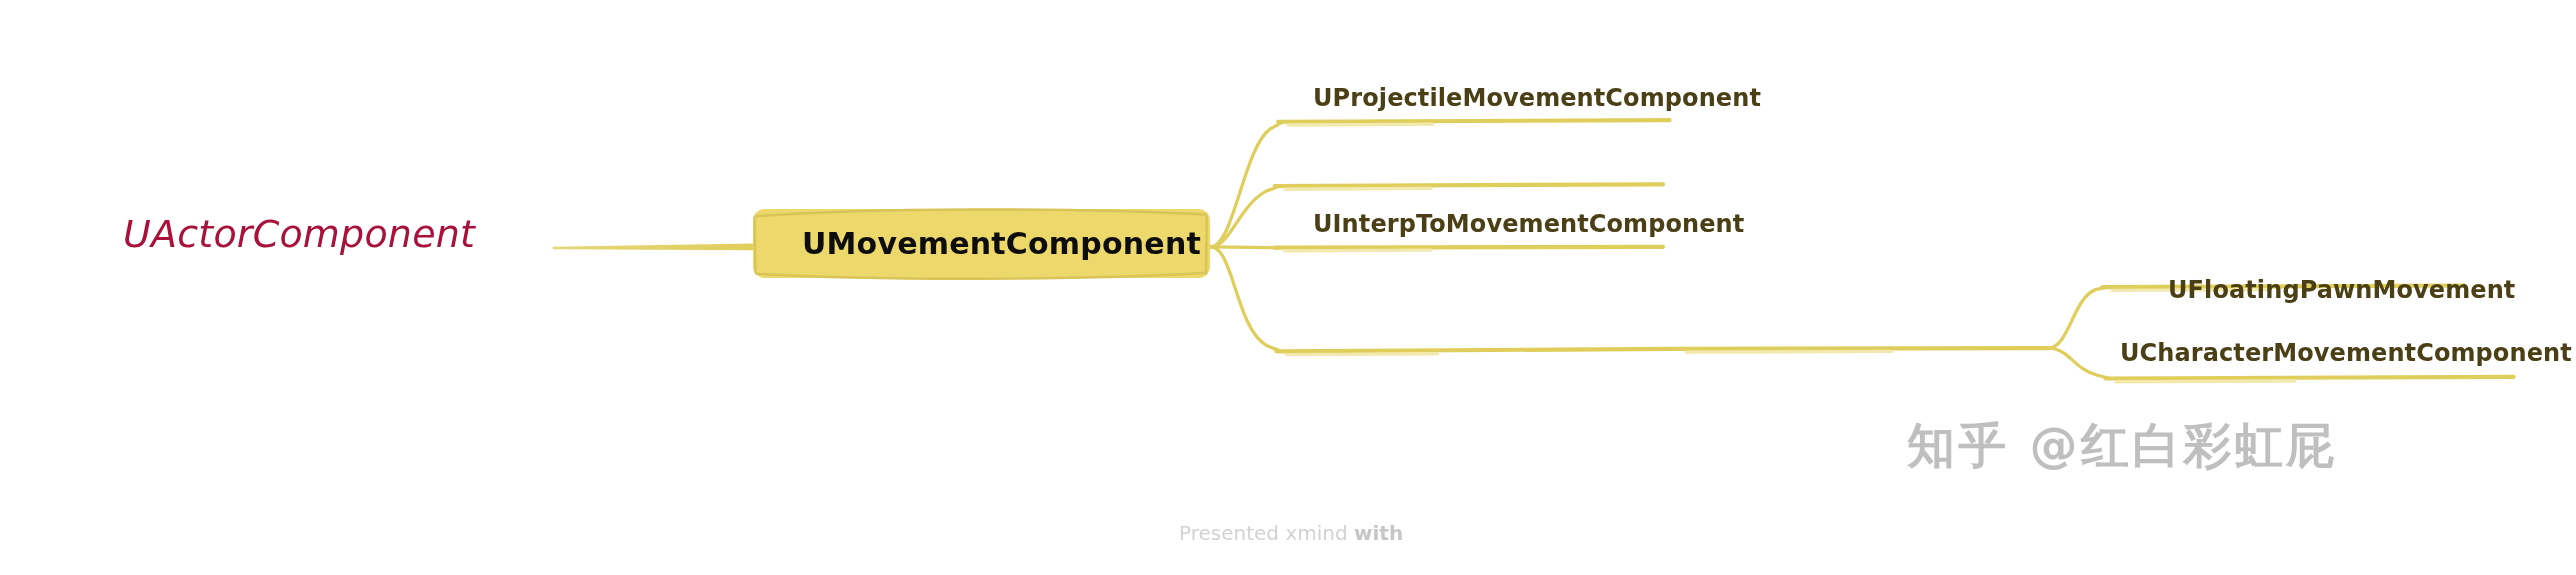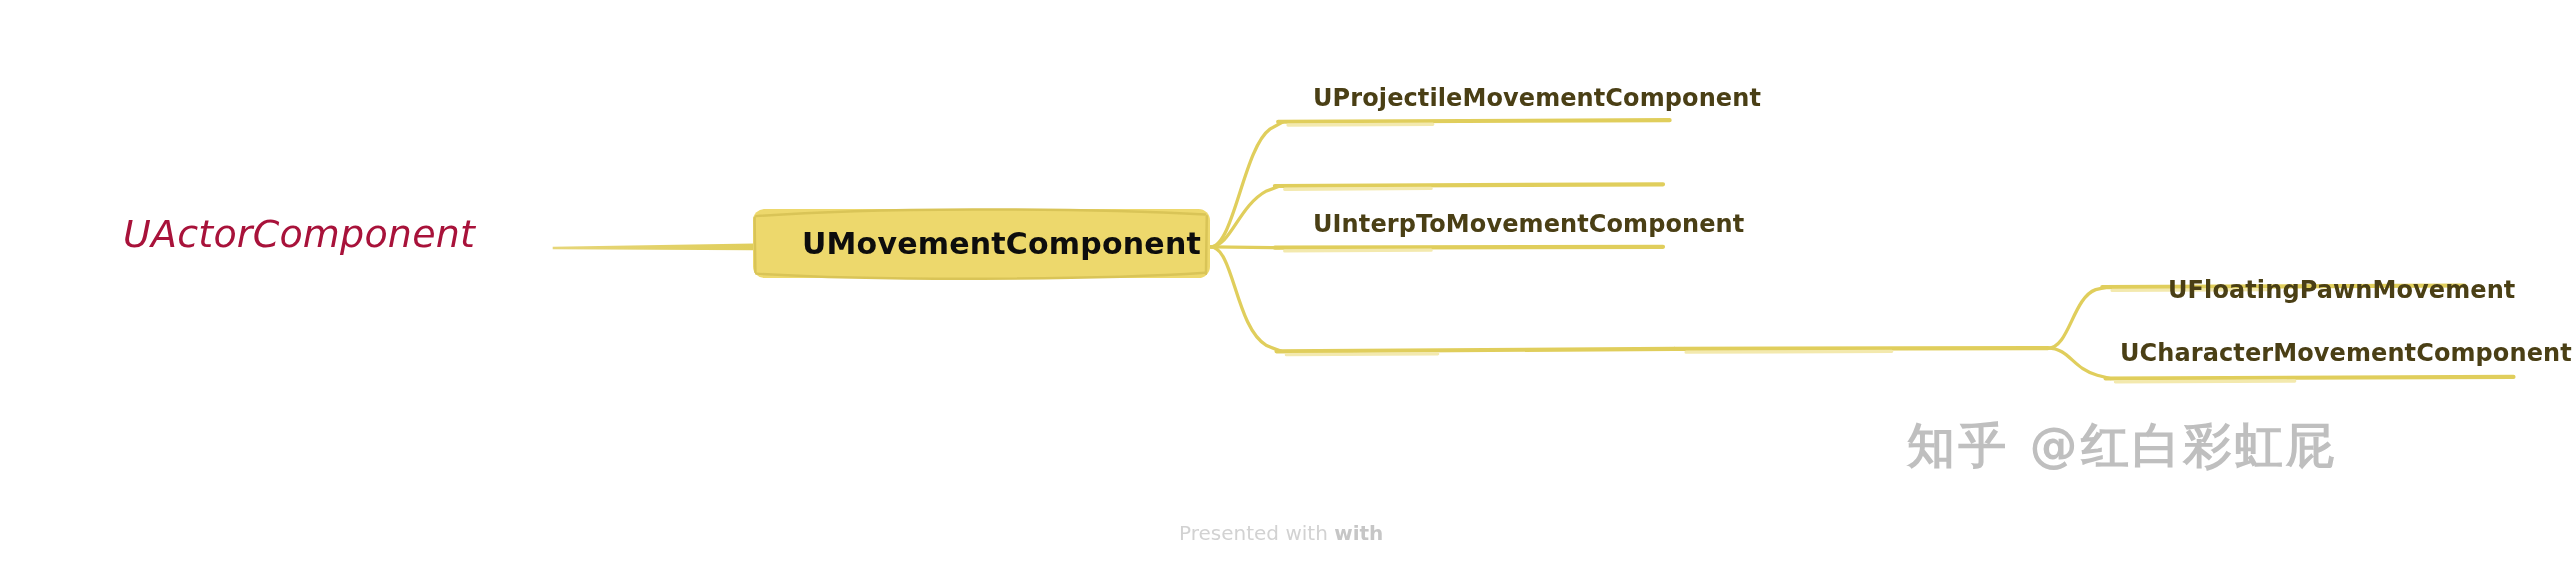--- a/index.html
+++ b/index.html
@@ -178,18 +178,18 @@
 
 
   <div class="topic" style="left:1313px; top:212px;">UInterpToMovementComponent</div>
 
 
 
   <div class="topic" style="left:2120px; top:278px;margin-left:48px;">UFloatingPawnMovement</div>
 
   <div class="topic" style="left:2120px; top:341px;">UCharacterMovementComponent</div>
 
-  <div class="footer-credit"><span>Presented with </span><b>with</b></div>
+  <div class="footer-credit"><span>Presented xmind </span><b>with</b></div>
 
   <div class="watermark">知乎 @红白彩虹屁</div>
 
 </div>
 
 
 </body></html>

